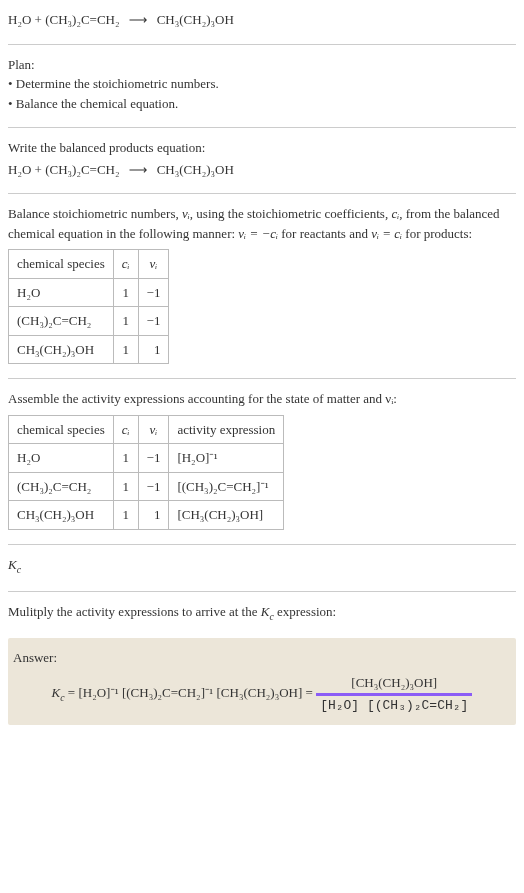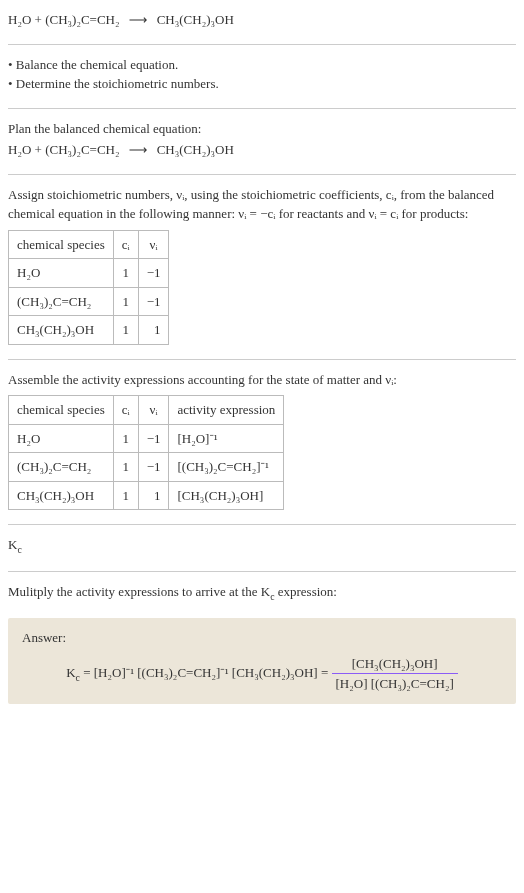--- a/index.html
+++ b/index.html
@@ -31,77 +31,78 @@
     }
     td, th {
       border: 1px solid #bbb;
       padding: 4px 8px;
       text-align: left;
       font-weight: normal;
     }
     td.center, th.center { text-align: center; }
     td.right, th.right { text-align: right; }
     .sub { vertical-align: sub; font-size: 0.75em; }
-    .italic { }
+    .italic { font-style: italic; }
     .answer-box {
       background: #ece6d9;
-      padding: 10px 14px;
+      padding: 10px 5px;
       border-radius: 2px;
       margin-top: 4px;
     }
     .answer-label { margin-bottom: 6px; }
     .answer-eq {
       text-align: center;
       white-space: nowrap;
     }
     .frac {
       display: inline-block;
       vertical-align: middle;
       text-align: center;
     }
     .frac .num { display: block; padding: 0 4px; }
-    .frac .den { display: block; border-top: 1px solid #8b5cf6; padding: 0 4px; }
+    .frac .den { display: block; border-top: 3px solid #8b5cf6; padding: 0 4px; font-family: Liberation Mono, monospace; }
     .arrow { display: inline-block; padding: 0 6px; }
   </style>
 </head>
 <body>
 
 <div class="section">
   <div class="equation">
     <span>H₂O + (CH₃)₂C=CH₂</span>
     <span class="arrow">⟶</span>
     <span>CH₃(CH₂)₃OH</span>
   </div>
 </div>
 
 <hr>
 
 <div class="section">
+  <div>Plan:</div>
   <ul class="plan-list">
+    <li>Determine the stoichiometric numbers.</li>
     <li>Balance the chemical equation.</li>
-    <li>Determine the stoichiometric numbers.</li>
   </ul>
 </div>
 
 <hr>
 
 <div class="section">
-  <div>Plan the balanced chemical equation:</div>
+  <div>Write the balanced products equation:</div>
   <div class="equation">
     <span>H₂O + (CH₃)₂C=CH₂</span>
     <span class="arrow">⟶</span>
     <span>CH₃(CH₂)₃OH</span>
   </div>
 </div>
 
 <hr>
 
 <div class="section">
   <div>
-    <span>Assign stoichiometric numbers, </span><span class="italic">νᵢ</span><span>, using the stoichiometric coefficients, </span><span class="italic">cᵢ</span><span>, from the balanced chemical equation in the following manner: </span><span class="italic">νᵢ = −cᵢ</span><span> for reactants and </span><span class="italic">νᵢ = cᵢ</span><span> for products:</span>
+    <span>Balance stoichiometric numbers, </span><span class="italic">νᵢ</span><span>, using the stoichiometric coefficients, </span><span class="italic">cᵢ</span><span>, from the balanced chemical equation in the following manner: </span><span class="italic">νᵢ = −cᵢ</span><span> for reactants and </span><span class="italic">νᵢ = cᵢ</span><span> for products:</span>
   </div>
   <table>
     <tbody>
         <tr>
       <th>chemical species</th>
       <th class="center italic">cᵢ</th>
       <th class="center italic">νᵢ</th>
     </tr>
     <tr>
       <td>H₂O</td>

